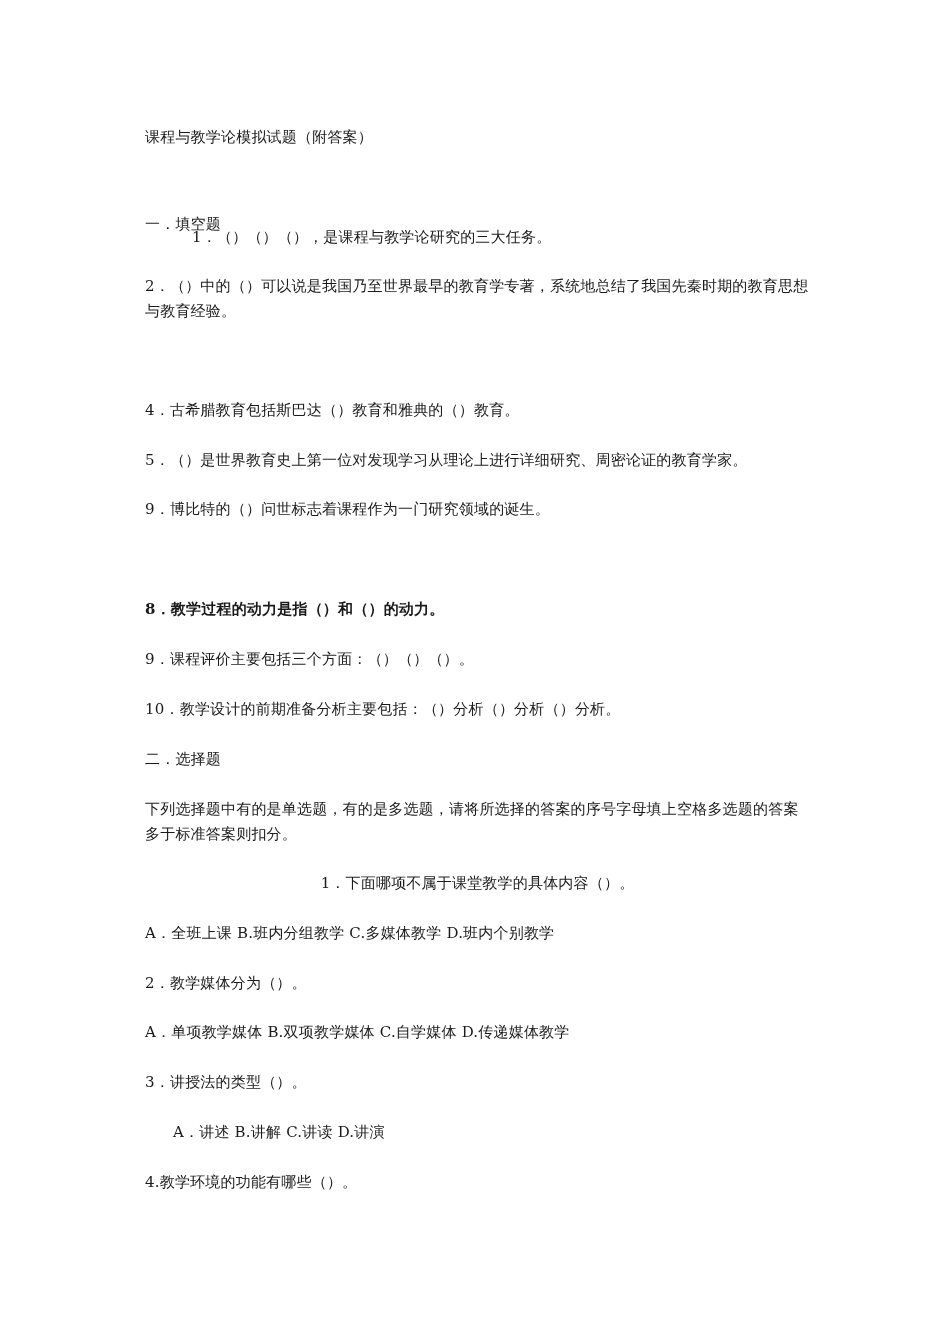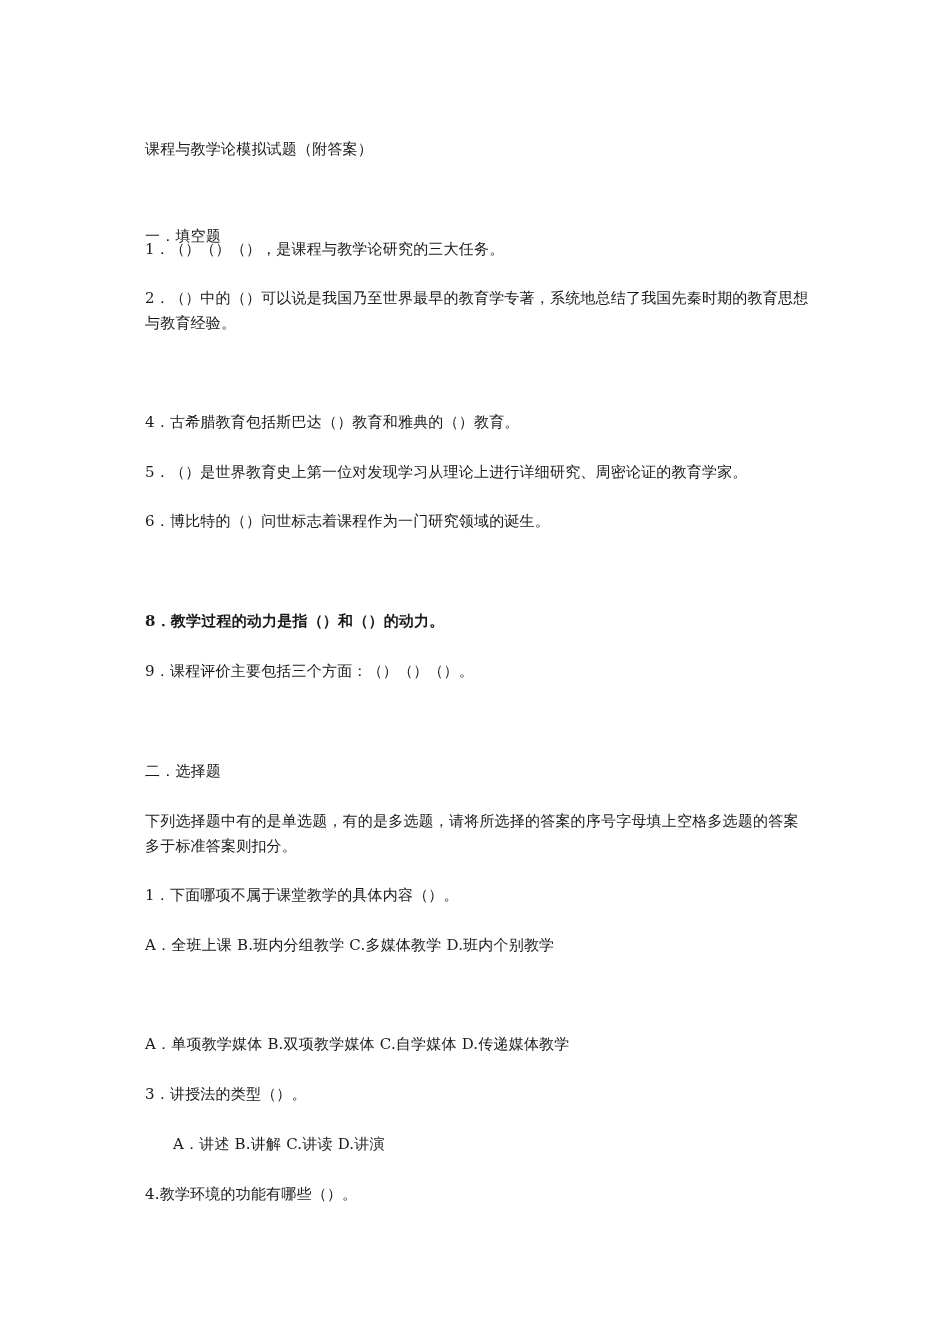--- a/index.html
+++ b/index.html
@@ -11,21 +11,21 @@
       width: 950px;
       height: 1344px;
       position: relative;
       overflow: hidden;
       font-family: "DejaVu Serif", "Liberation Serif", serif;
       color: #1a1a1a;
     }
     .page {
       position: absolute;
       left: 0;
-      top: 12px;
+      top: 0;
       width: 950px;
       height: 966px;
       background: #ffffff;
     }
     .para {
       position: absolute;
       left: 145px;
       width: 665px;
       font-size: 15px;
       line-height: 25px;
@@ -36,45 +36,47 @@
   </style>
 </head>
 <body>
 
 <div class="page">
 
   <p class="para" style="top:125px;">课程与教学论模拟试题（附答案）</p>
 
   <p class="para" style="top:175px;margin-top:37px;">一．填空题</p>
 
-  <p class="para" style="top:225px;">1．（）（）（），是课程与教学论研究的三大任务。</p>
+  <p class="para" style="top:225px;margin-left:47px;">1．（）（）（），是课程与教学论研究的三大任务。</p>
 
   <p class="para" style="top:274px;">2．（）中的（）可以说是我国乃至世界最早的教育学专著，系统地总结了我国先秦时期的教育思想与教育经验。</p>
 
 
   <p class="para" style="top:398px;">4．古希腊教育包括斯巴达（）教育和雅典的（）教育。</p>
 
   <p class="para" style="top:448px;">5．（）是世界教育史上第一位对发现学习从理论上进行详细研究、周密论证的教育学家。</p>
 
-  <p class="para" style="top:497px;">6．博比特的（）问世标志着课程作为一门研究领域的诞生。</p>
+  <p class="para" style="top:497px;">9．博比特的（）问世标志着课程作为一门研究领域的诞生。</p>
 
 
   <p class="para" style="top:597px;font-weight:bold;">8．教学过程的动力是指（）和（）的动力。</p>
 
   <p class="para" style="top:647px;">9．课程评价主要包括三个方面：（）（）（）。</p>
 
+  <p class="para" style="top:697px;">10．教学设计的前期准备分析主要包括：（）分析（）分析（）分析。</p>
 
   <p class="para" style="top:747px;">二．选择题</p>
 
   <p class="para" style="top:797px;">下列选择题中有的是单选题，有的是多选题，请将所选择的答案的序号字母填上空格多选题的答案多于标准答案则扣分。</p>
 
-  <p class="para" style="top:871px;">1．下面哪项不属于课堂教学的具体内容（）。</p>
+  <p class="para" style="top:871px;text-align:center;">1．下面哪项不属于课堂教学的具体内容（）。</p>
 
   <p class="para" style="top:921px;">A．全班上课 B.班内分组教学 C.多媒体教学 D.班内个别教学</p>
 
+  <p class="para" style="top:971px;">2．教学媒体分为（）。</p>
 
   <p class="para" style="top:1020px;">A．单项教学媒体 B.双项教学媒体 C.自学媒体 D.传递媒体教学</p>
 
   <p class="para" style="top:1070px;">3．讲授法的类型（）。</p>
 
   <p class="para" style="top:1120px;margin-left:28px;">A．讲述 B.讲解 C.讲读 D.讲演</p>
 
   <p class="para" style="top:1170px;">4.教学环境的功能有哪些（）。</p>
 
 </div>

